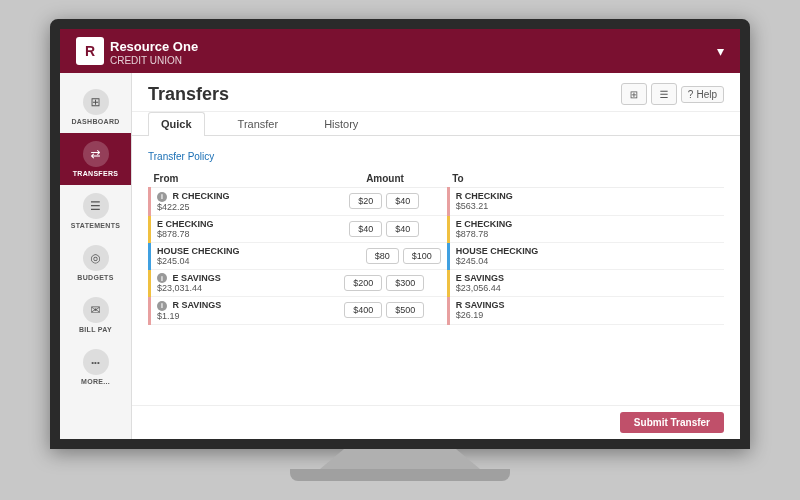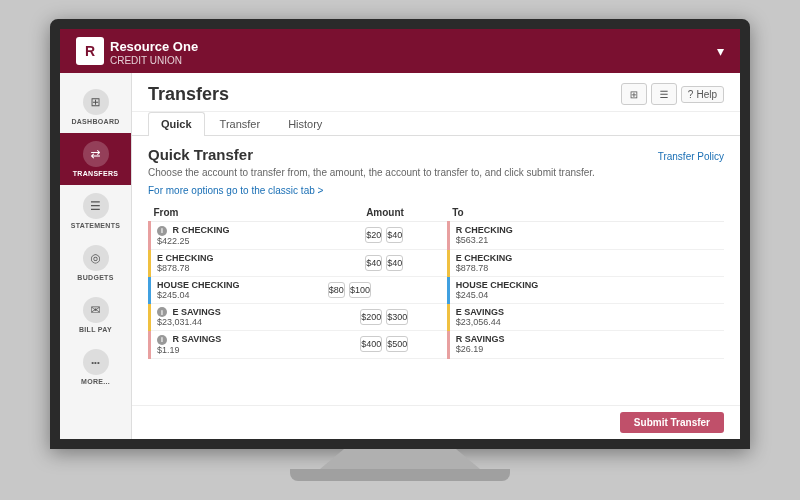--- a/index.html
+++ b/index.html
@@ -213,21 +213,21 @@
       cursor: pointer;
       font-size: 10px;
       color: #555;
     }
 
     
     .tabs {
       display: flex;
       border-bottom: 1px solid #ddd;
       padding: 0 16px;
-      gap: 2px;
+      gap: 20px;
     }
 
     .tab {
       padding: 5px 12px;
       font-size: 11px;
       cursor: pointer;
       border: 1px solid transparent;
       border-bottom: none;
       color: #555;
       border-radius: 3px 3px 0 0;
@@ -326,21 +326,21 @@
       color: #333;
     }
 
     .account-balance {
       font-size: 9px;
       color: #555;
     }
 
     .amount-btn {
       display: inline-block;
-      padding: 2px 0;
+      padding: 2px 8px;
       border: 1px solid #ccc;
       border-radius: 3px;
       background: white;
       font-size: 9px;
       cursor: pointer;
       color: #333;
       margin: 1px 2px;
     }
 
     .left-border-r { border-left: 3px solid #e8a0a0; }
@@ -441,25 +441,20 @@
         </div>
 
         <div class="tabs">
           <div class="tab active">Quick</div>
           <div class="tab">Transfer</div>
           <div class="tab">History</div>
         </div>
 
         <div class="transfer-content">
           <div class="section-header-row">
-            <div>
-              <div class="section-title">Quick Transfer</div>
-              <div class="section-desc">Choose the account to transfer from, the amount, the account to transfer to, and click submit transfer.</div>
-              <a class="classic-link">For more options go to the classic tab &gt;</a>
-            </div>
             <div>
               <span style="color:#1a6fb5;font-size:10px;cursor:pointer;">Transfer Policy</span>
             </div>
           </div>
 
 
           <table class="transfer-table">
             <thead>
               <tr>
                 <th style="width:30%">From</th>
@@ -500,21 +495,21 @@
                   <td></td>
                 </tr>
                 <tr>
                   <td class="left-border-h" style="padding-left: 6px;">
       <div class="account-name">
         
         HOUSE CHECKING
       </div>
       <div class="account-balance">$245.04</div>
     </td>
-                  <td style="text-align: left;"><span class="amount-btn">$80</span><span class="amount-btn">$100</span></td>
+                  <td style="text-align: right;"><span class="amount-btn">$80</span><span class="amount-btn">$100</span></td>
                   <td class="left-border-h" style="padding-left: 6px;">
       <div class="account-name">HOUSE CHECKING</div>
       <div class="account-balance">$245.04</div>
     </td>
                   <td></td>
                 </tr>
                 <tr>
                   <td class="left-border-es" style="padding-left: 6px;">
       <div class="account-name">
         <span class="info-icon">i</span>

